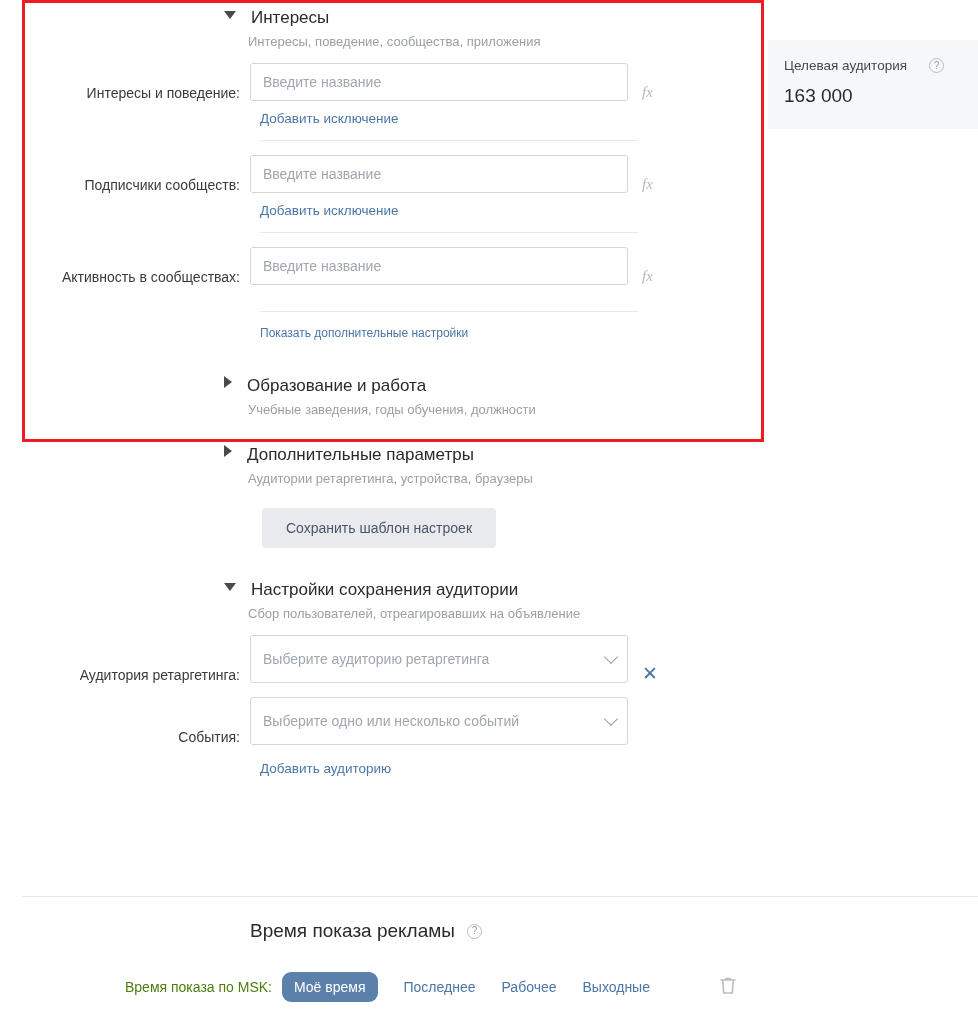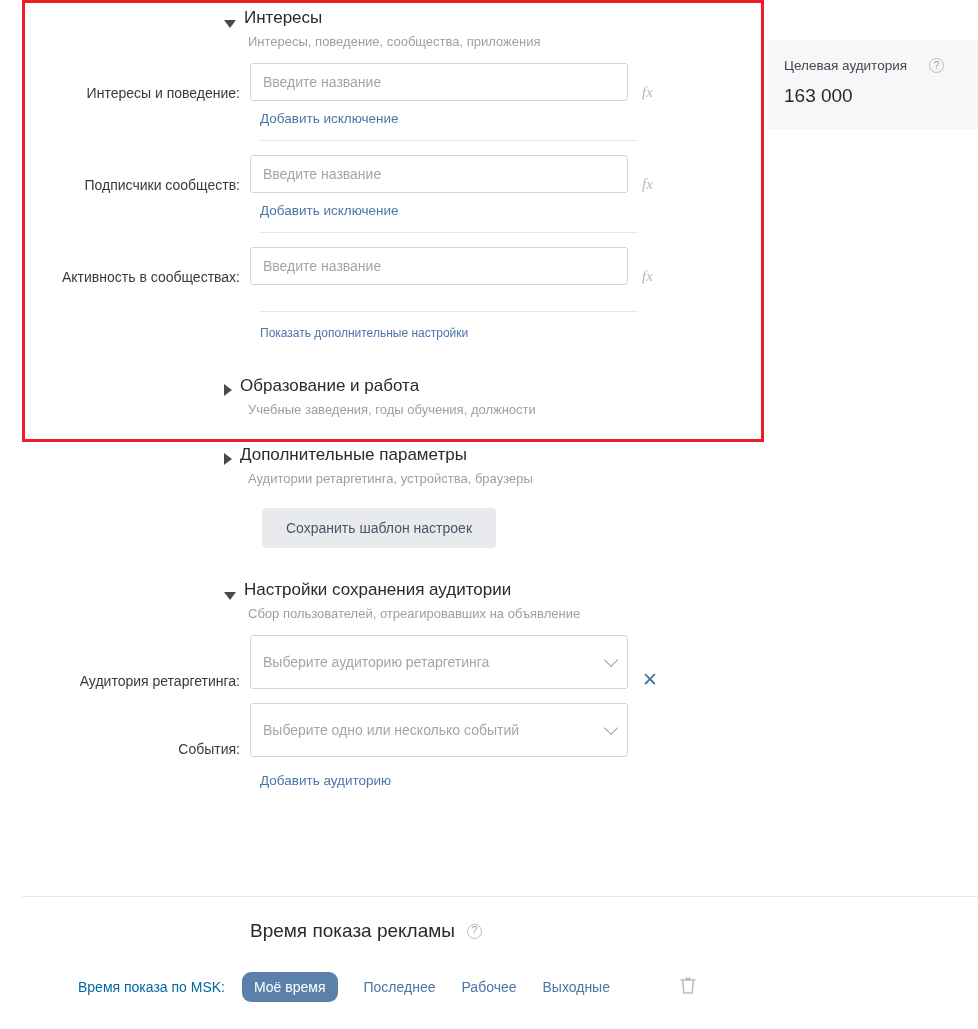--- a/index.html
+++ b/index.html
@@ -44,22 +44,22 @@
     z-index: 5;
   }
 
   
   .section {
     position: relative;
     padding-left: 224px;
   }
   .section-head {
     display: flex;
-    align-items: flex-end;
-    gap: 8px;
+    align-items: flex-start;
+    gap: 15px;
   }
   .tri {
     width: 0;
     height: 0;
     flex: none;
     display: inline-block;
   }
   .tri-down {
     border-left: 6px solid transparent;
     border-right: 6px solid transparent;
@@ -156,21 +156,21 @@
   }
 
   
   .select-wrap {
     position: relative;
     width: 378px;
     flex: none;
   }
   .select-box {
     width: 378px;
-    height: 54px;
+    height: 48px;
     border: 1px solid #d3d7db;
     border-radius: 3px;
     background: #fff;
     display: flex;
     align-items: center;
     padding: 0 34px 0 12px;
     font-size: 14px;
     color: #a0a6ad;
     cursor: pointer;
   }
@@ -253,25 +253,25 @@
     display: flex;
     align-items: center;
     gap: 12px;
   }
   .time-row {
     display: flex;
     align-items: center;
     margin-top: 30px;
   }
   .time-label {
-    width: 242px;
+    width: 282px;
     text-align: right;
-    padding-right: 17px;
-    font-size: 14px;
-    color: #0369a1;
+    padding-right: 10px;
+    font-size: 14px;
+    color: #4d7c0f;
     flex: none;
   }
   .chip {
     background: #5b81ab;
     color: #fff;
     border-radius: 9px;
     padding: 7px 12px;
     font-size: 14px;
     cursor: pointer;
   }

